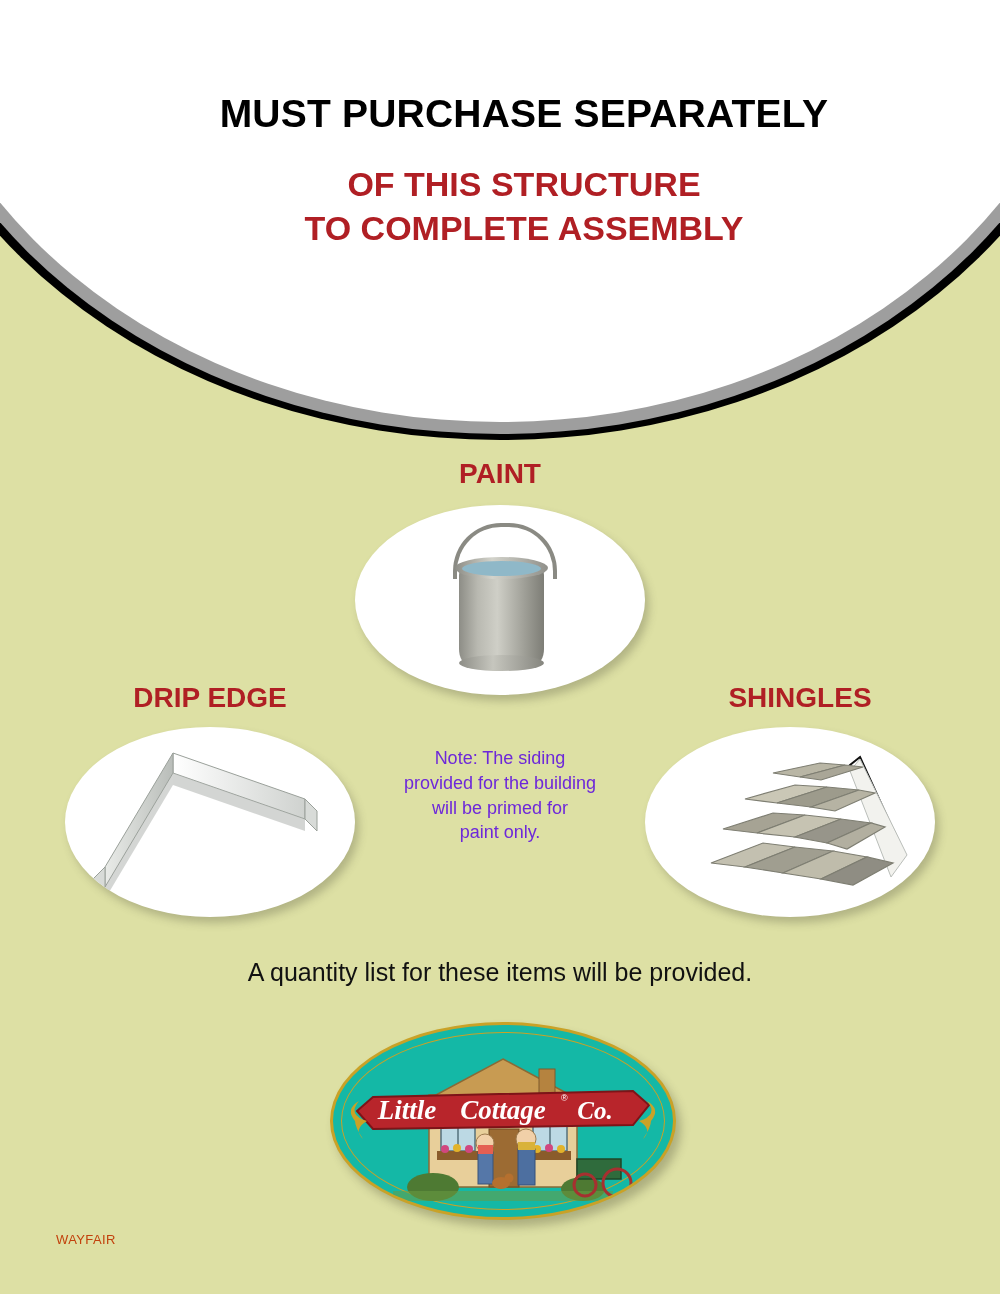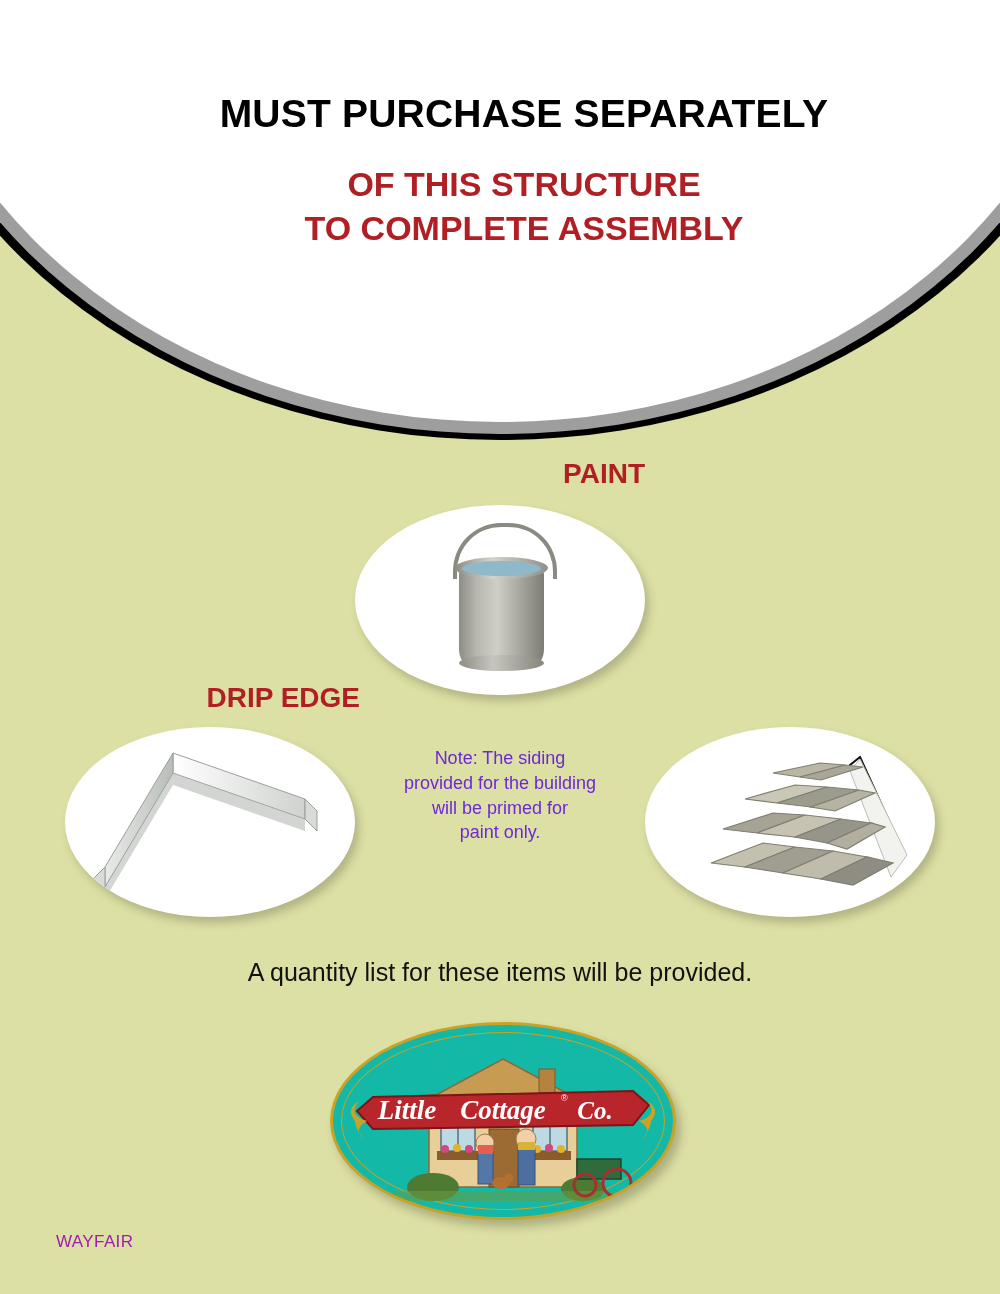--- a/index.html
+++ b/index.html
@@ -73,21 +73,21 @@
     color: #b01f24;
     line-height: 1.30;
   }
 
   
   .label {
     position: absolute;
     font-size: 28px;
     font-weight: bold;
     color: #b01f24;
-    text-align: right;
+    text-align: center;
     white-space: nowrap;
   }
   #label-paint { left: 355px; top: 458px; width: 290px; }
   #label-drip  { left: 60px;  top: 682px; width: 300px; }
   #label-shing { left: 640px; top: 682px; width: 320px; }
 
   
   .oval {
     position: absolute;
     background: #ffffff;
@@ -196,22 +196,22 @@
     border: 1px solid #c9a227;
     border-radius: 50% / 50%;
   }
   .logo-svg { position: absolute; left: 0; top: 0; }
 
   
   .wayfair {
     position: absolute;
     left: 56px;
     top: 1232px;
-    font-size: 17px;
-    color: #a21caf;
+    font-size: 13px;
+    color: #c2410c;
     letter-spacing: 0.4px;
   }
 </style>
 </head>
 <body>
 
 <div id="page">
 
   <div class="dome-black"></div>
   <div class="dome-gray"></div>
@@ -249,20 +249,21 @@
       </defs>
       <polygon points="108,26 240,72 240,92 108,46" fill="url(#dgA)" stroke="#9aa09a" stroke-width="1"></polygon>
       <polygon points="108,26 40,140 40,160 108,46" fill="url(#dgB)" stroke="#9aa09a" stroke-width="1"></polygon>
       <polygon points="240,72 252,84 252,104 240,92" fill="#d8dbd8" stroke="#9aa09a" stroke-width="1"></polygon>
       <polygon points="40,140 28,152 28,172 40,160" fill="#d8dbd8" stroke="#9aa09a" stroke-width="1"></polygon>
       <polygon points="108,46 240,92 240,104 108,58" fill="#aeb3ae" opacity="0.55"></polygon>
       <polygon points="108,46 40,160 40,172 108,58" fill="#9fa49f" opacity="0.45"></polygon>
     </svg>
   </div>
 
+  <div class="label" id="label-shing">SHINGLES</div>
   <div class="oval" id="oval-shing">
     <svg class="shing-svg" width="290" height="190" viewBox="0 0 290 190">
 
       <polygon points="215,30 255,118 244,122 205,38" fill="#ffffff" stroke="#111111" stroke-width="2"></polygon>
 
       <polygon points="215,32 262,128 246,150 205,44" fill="#f2f2ee" stroke="#b9bdb9" stroke-width="1"></polygon>
 
       <g stroke="#7e7e72" stroke-width="1.2">
 
         <polygon points="128,46 175,36 200,38 155,50" fill="#b9b6a5"></polygon>

